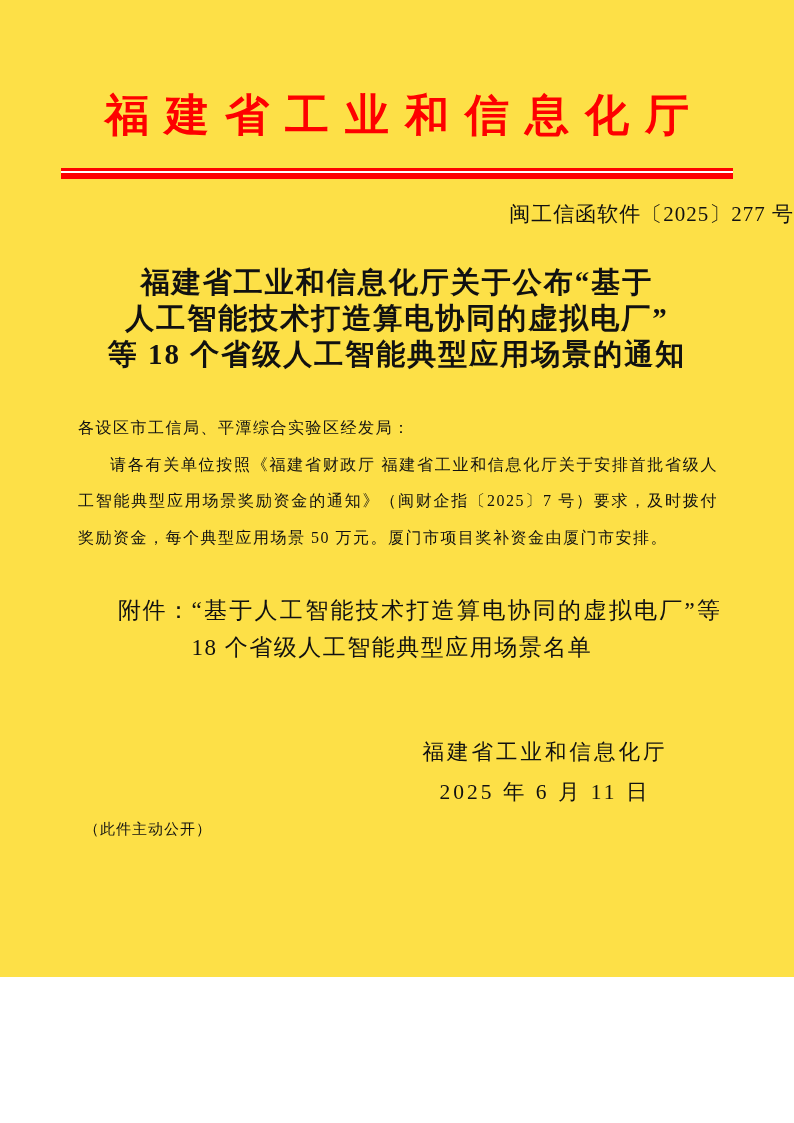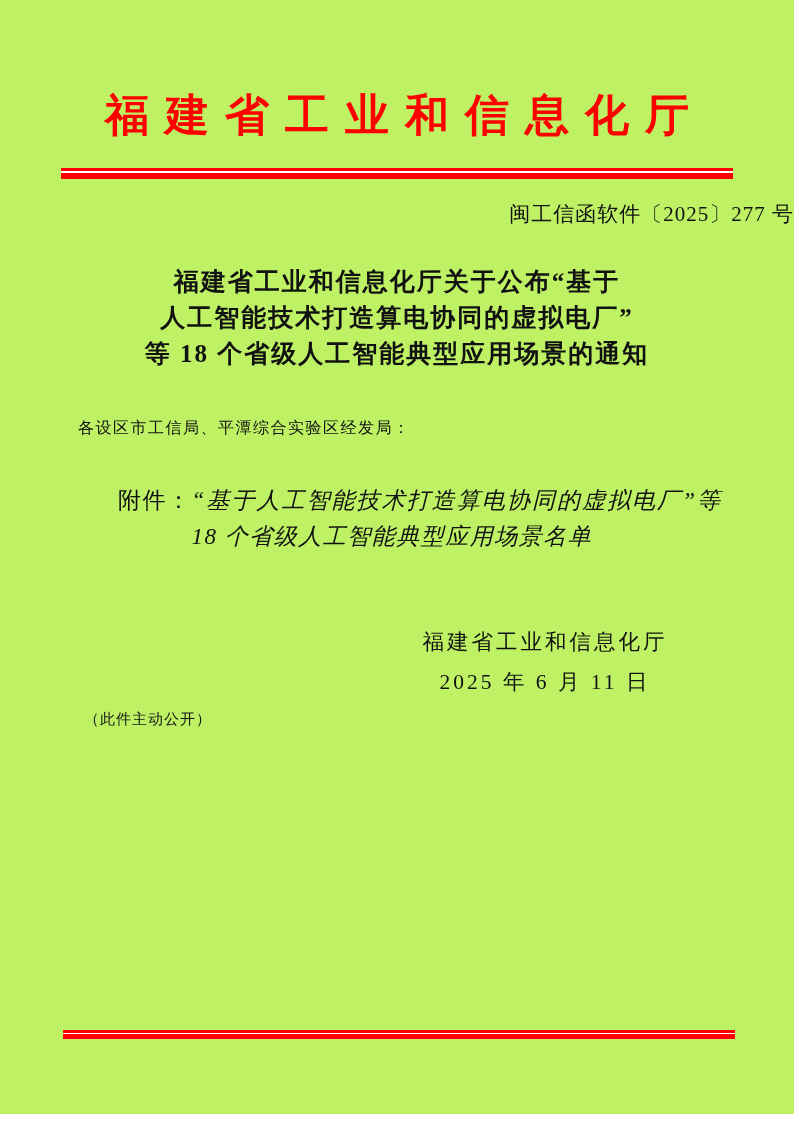--- a/index.html
+++ b/index.html
@@ -1,20 +1,20 @@
 <!DOCTYPE html>
 <html><head>
 <meta charset="utf-8">
 <style>
   html,body{margin:0;padding:0;background:#ffffff;}
   .page{
     position:relative;
-    width:794px;height:1114px;
+    width:794px;height:977px;
     margin:0 auto;
-    background:#bef264;
+    background:#fde047;
     font-family:"Liberation Serif","DejaVu Serif",serif;
     color:#111111;
     overflow:hidden;
   }
   
   .letterhead{
     margin-top:92px;
     text-align:center;
     color:#fe0000;
     font-size:44px;
@@ -37,42 +37,42 @@
     margin-top:21px;
     text-align:right;
     font-size:21px;
     line-height:28px;
     letter-spacing:1px;
   }
   .notice-title{
     margin-top:36px;
     text-align:center;
     font-weight:bold;
-    font-size:25px;
+    font-size:29px;
     line-height:36px;
     letter-spacing:2px;
   }
   .body-text{
     margin:38px 76px 16px 78px;
     font-size:16px;
     line-height:36.7px;
     letter-spacing:1.5px;
     text-align:justify;
   }
   .body-text p{margin:0;}
   .body-text p.indent{text-indent:2em;}
   .attachment{
     margin:36px 70px 0 118px;
     font-size:23px;
     line-height:36.7px;
     letter-spacing:1.5px;
     display:flex;
   }
   .attachment .label{white-space:nowrap;flex:0 0 auto;}
-  .attachment .content{width:530px;text-align:justify;font-style:italic;}
+  .attachment .content{width:530px;text-align:justify;}
   .signature{
     margin:66px 99px 0 auto;
     width:300px;
     text-align:center;
     font-size:21.5px;
     line-height:40px;
     letter-spacing:3px;
   }
   .footer-note{
     margin:2px 7px 0 84px;
@@ -105,20 +105,21 @@
   <div class="doc-number">闽工信函软件〔2025〕277 号</div>
 
   <div class="notice-title">
     <div>福建省工业和信息化厅关于公布“基于</div>
     <div>人工智能技术打造算电协同的虚拟电厂”</div>
     <div>等 18 个省级人工智能典型应用场景的通知</div>
   </div>
 
   <div class="body-text">
     <p>各设区市工信局、平潭综合实验区经发局：</p>
+    <p class="indent">请各有关单位按照《福建省财政厅 福建省工业和信息化厅关于安排首批省级人工智能典型应用场景奖励资金的通知》（闽财企指〔2025〕7 号）要求，及时拨付奖励资金，每个典型应用场景 50 万元。厦门市项目奖补资金由厦门市安排。</p>
   </div>
 
   <div class="attachment">
     <span class="label">附件：</span>
     <span class="content">“基于人工智能技术打造算电协同的虚拟电厂”等 18 个省级人工智能典型应用场景名单</span>
   </div>
 
   <div class="signature">
     <div>福建省工业和信息化厅</div>
     <div>2025 年 6 月 11 日</div>

